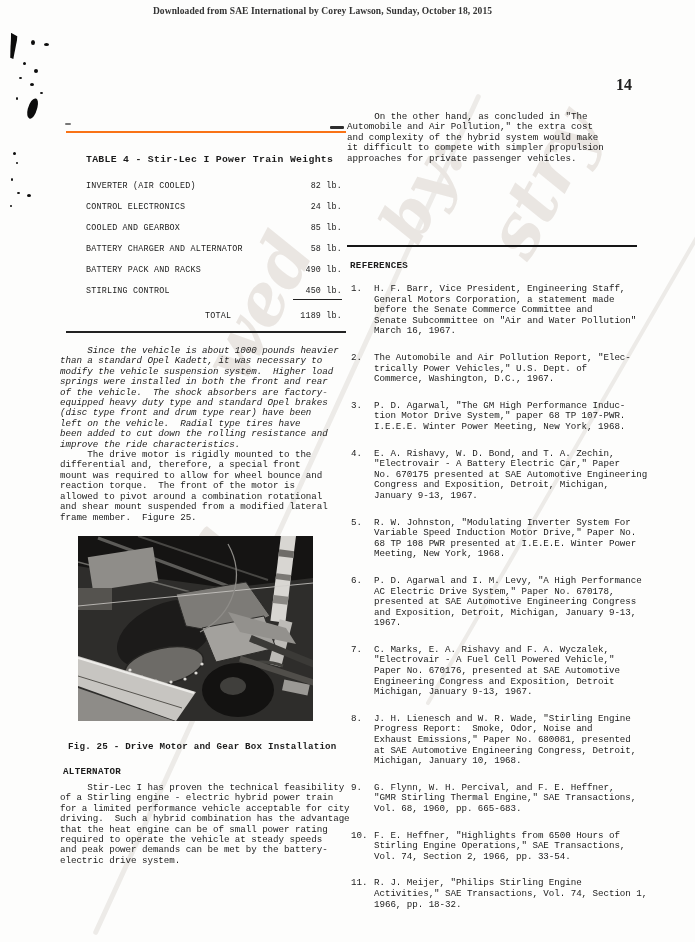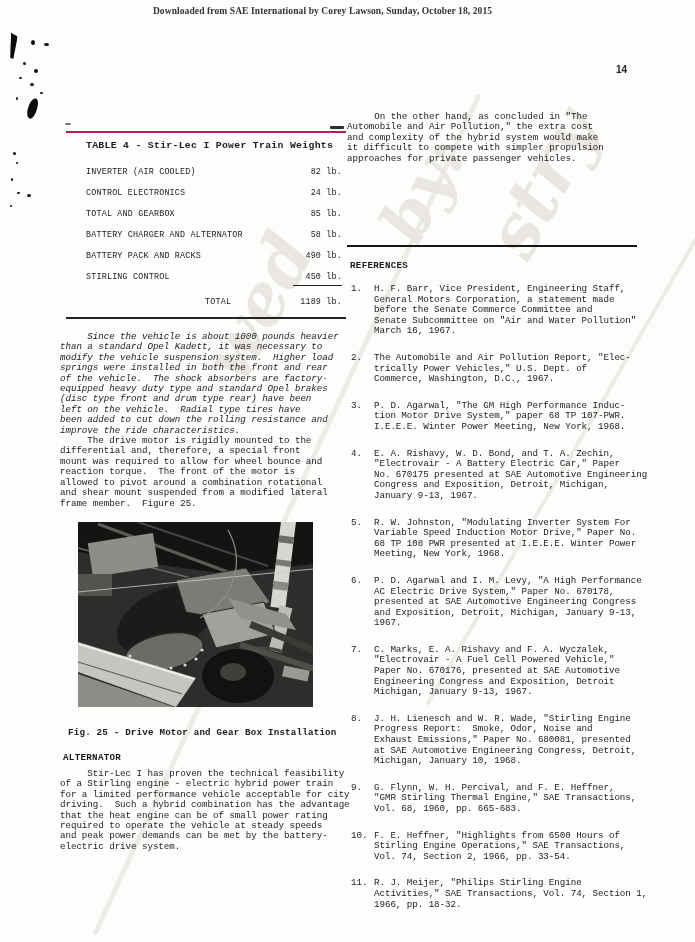--- a/index.html
+++ b/index.html
@@ -19,30 +19,30 @@
   }
   .wm-stroke{position:absolute;background:#edebe8;border-radius:3px;}
   
   .content{z-index:2;}
   .dl-header{
     position:absolute;top:6px;left:0;width:645px;text-align:center;
     font-family:"Liberation Serif", serif;font-weight:bold;
     font-size:9.5px;color:#333;letter-spacing:.1px;
   }
   .page-number{
-    position:absolute;left:616px;top:64px;
-    font-family:Liberation Sans, sans-serif;font-weight:bold;font-size:10px;color:#222;
+    position:absolute;left:616px;top:76px;
+    font-family:Liberation Serif, serif;font-weight:bold;font-size:16px;color:#222;
   }
   .left-col{position:absolute;left:60px;top:125px;width:304px;}
   .right-col{position:absolute;left:347px;top:112px;width:312px;}
   
   .tbl{
     margin:6px 0 0 6px;width:280px;
-    border-top:2px solid #be185d;border-bottom:2px solid #222;
-    padding:7px 0 10px 0;
+    border-top:2px solid #f97316;border-bottom:2px solid #222;
+    padding:21px 0 10px 0;
   }
   .tbl-title{font-size:9.8px;font-weight:bold;letter-spacing:.3px;margin-left:20px;line-height:12px;}
   .tbl-rows{margin-top:15px;}
   .tbl-row{
     display:flex;justify-content:space-between;align-items:flex-start;
     font-size:8.4px;line-height:10px;letter-spacing:.2px;
     margin:0 4px 11px 20px;
     gap:24px;
   }
   .tbl-row .val{text-align:right;}
@@ -102,21 +102,21 @@
       <div class="tbl-rows">
         <div class="tbl-row">
           <span class="lbl">INVERTER (AIR COOLED)</span>
           <span class="val">82 lb.</span>
         </div>
         <div class="tbl-row">
           <span class="lbl">CONTROL ELECTRONICS</span>
           <span class="val">24 lb.</span>
         </div>
         <div class="tbl-row">
-          <span class="lbl">TOTAL AND GEARBOX</span>
+          <span class="lbl">COOLED AND GEARBOX</span>
           <span class="val">85 lb.</span>
         </div>
         <div class="tbl-row">
           <span class="lbl">BATTERY CHARGER AND ALTERNATOR</span>
           <span class="val">58 lb.</span>
         </div>
         <div class="tbl-row">
           <span class="lbl">BATTERY PACK AND RACKS</span>
           <span class="val">490 lb.</span>
         </div>

